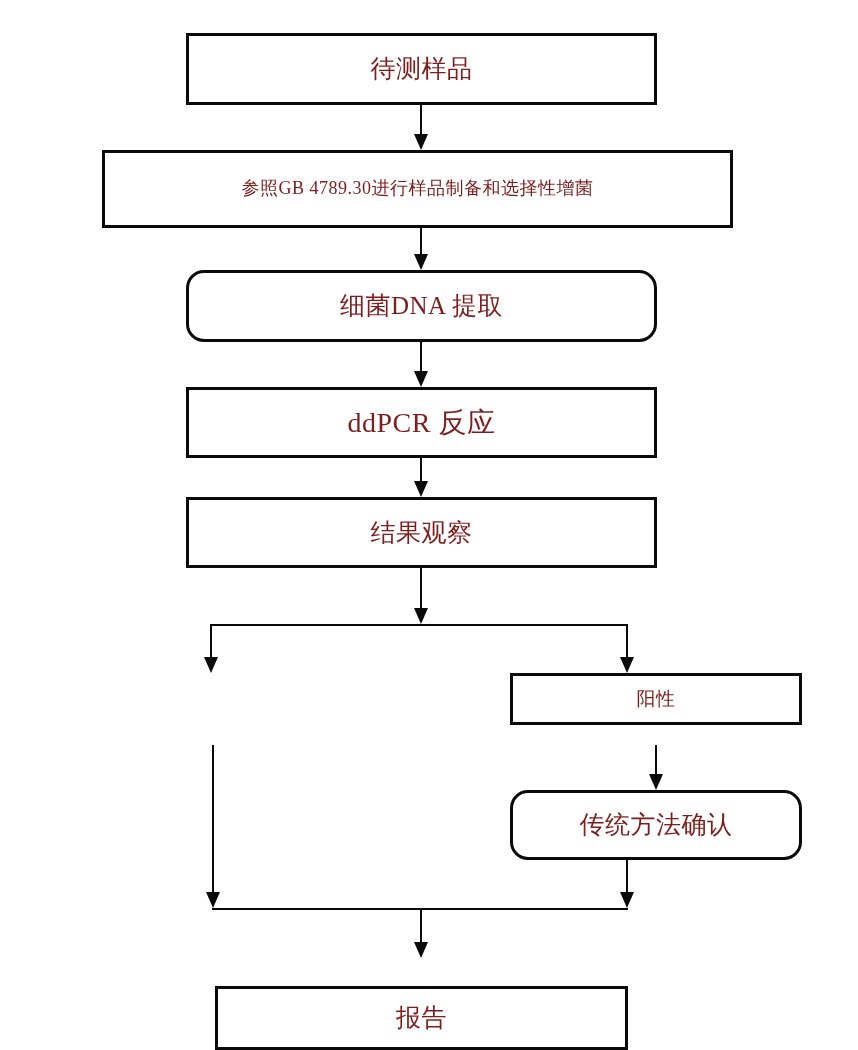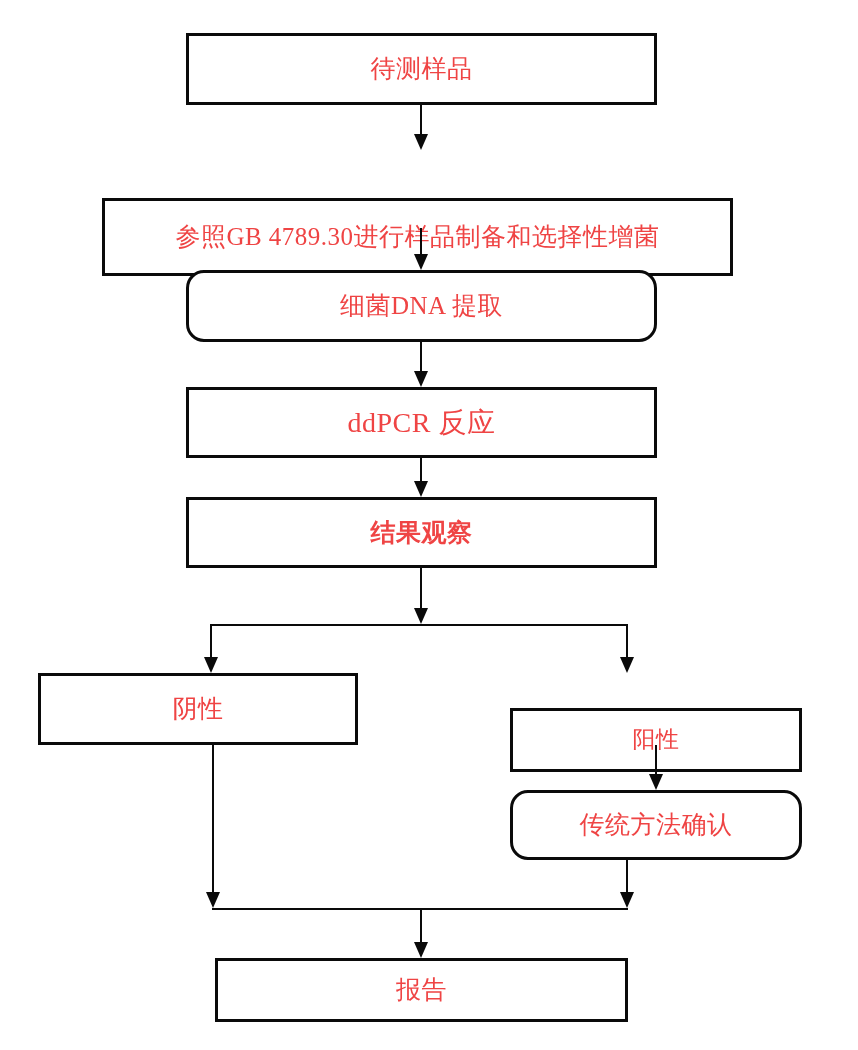--- a/index.html
+++ b/index.html
@@ -17,37 +17,37 @@
   }
   .node {
     position: absolute;
     box-sizing: border-box;
     background: #ffffff;
     border: 3px solid #0a0a0a;
     display: flex;
     align-items: center;
     justify-content: center;
     text-align: center;
-    color: #ef4444;
+    color: #7f1d1d;
     line-height: 1.2;
   }
   .node .node-label {
     display: block;
     white-space: nowrap;
     letter-spacing: 0.5px;
   }
   .n-sample       { left: 186px; top: 33px;  width: 471px; height: 72px; font-size: 25px; }
-  .n-enrichment   { left: 102px; top: 150px; width: 631px; height: 78px; font-size: 25px; margin-top: 48px; }
+  .n-enrichment   { left: 102px; top: 150px; width: 631px; height: 78px; font-size: 18px; }
   .n-dna          { left: 186px; top: 270px; width: 471px; height: 72px; font-size: 25px; border-radius: 18px; }
   .n-ddpcr        { left: 186px; top: 387px; width: 471px; height: 71px; font-size: 28px; }
-  .n-observe      { left: 186px; top: 497px; width: 471px; height: 71px; font-size: 25px; font-weight: bold; }
+  .n-observe      { left: 186px; top: 497px; width: 471px; height: 71px; font-size: 25px; }
   .n-negative     { left: 38px;  top: 673px; width: 320px; height: 72px; font-size: 25px; }
-  .n-positive     { left: 510px; top: 673px; width: 292px; height: 64px; font-size: 23px; margin-top: 35px; }
+  .n-positive     { left: 510px; top: 673px; width: 292px; height: 52px; font-size: 19px; }
   .n-confirm      { left: 510px; top: 790px; width: 292px; height: 70px; font-size: 25px; border-radius: 18px; }
-  .n-report       { left: 215px; top: 958px; width: 413px; height: 64px; font-size: 25px; }
+  .n-report       { left: 215px; top: 986px; width: 413px; height: 64px; font-size: 25px; }
 
   
   .vline {
     position: absolute;
     width: 2px;
     background: #0a0a0a;
   }
   .hline {
     position: absolute;
     height: 2px;
@@ -103,23 +103,20 @@
   <div class="arrowhead" style="left:414px; top:608px;"></div>
 
   <div class="hline" style="left:210px; top:624px; width:418px;"></div>
 
   <div class="vline" style="left:210px; top:624px; height:33px;"></div>
   <div class="arrowhead" style="left:204px; top:657px;"></div>
 
   <div class="vline" style="left:626px; top:624px; height:33px;"></div>
   <div class="arrowhead" style="left:620px; top:657px;"></div>
 
-  <div class="node n-negative">
-    <span class="node-label">阴性</span>
-  </div>
 
   <div class="node n-positive">
     <span class="node-label">阳性</span>
   </div>
 
   <div class="vline" style="left:655px; top:745px; height:29px;"></div>
   <div class="arrowhead" style="left:649px; top:774px;"></div>
 
   <div class="node n-confirm">
     <span class="node-label">传统方法确认</span>

